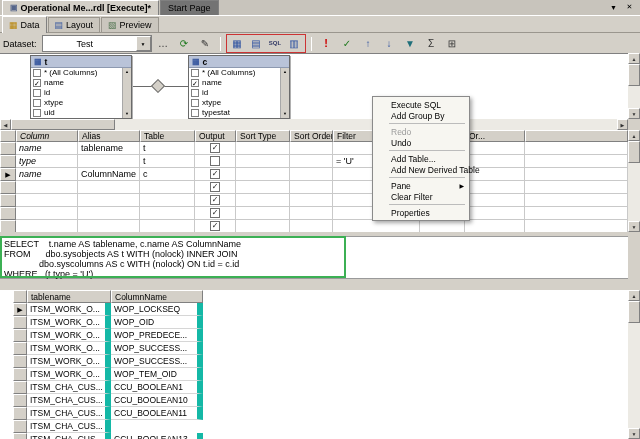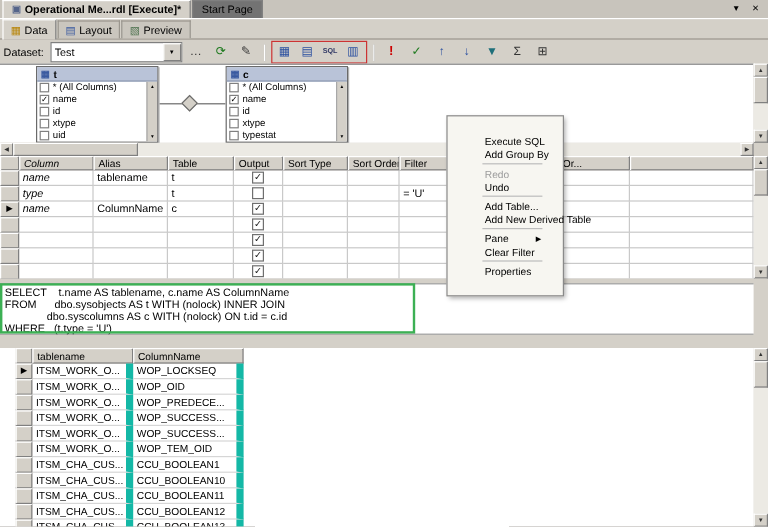--- a/index.html
+++ b/index.html
@@ -28,21 +28,21 @@
     border:1px solid #9a968e; border-bottom:none; background:#cac6be; white-space:nowrap; }
   .view-tab.active { background:#d4d0c8; height:17px; margin-bottom:-1px;
     border-color:#fff #808080 #d4d0c8 #fff; }
   .vt-icon { font-size:9px; line-height:10px; }
   .vt-data { color:#b8860b; } .vt-layout { color:#3a5aa0; } .vt-preview { color:#557755; }
   
   .toolbar { position:absolute; top:34px; left:0; right:0; height:19px;
     display:flex; align-items:center; gap:2px; padding-left:3px; }
   .tb-label { padding-right:3px; }
   .combo { width:110px; height:17px; background:#fff; border:1px solid #7f7f7f;
-    display:flex; align-items:center; }
+    display:flex; align-items:center;padding-left:31px; }
   .combo-text { flex:1; padding-left:3px; }
   .combo-btn { width:15px; height:15px; background:#d4d0c8;
     border:1px solid; border-color:#fff #808080 #808080 #fff;
     font-size:5px; display:flex; align-items:center; justify-content:center; }
   .tb-btn { width:19px; height:17px; display:flex; align-items:center; justify-content:center;
     font-size:10px; line-height:17px; color:#222; }
   .tb-sql { font-size:6px; font-weight:bold; color:#333a66; }
   .g-green { color:#1f7a1f; } .g-red { color:#cc0000; font-weight:bold; font-size:11px; }
   .g-blue { color:#2a4fa0; } .g-teal { color:#1f6f7a; } .g-dark { color:#333; }
   .red-box { display:flex; align-items:center; border:1px solid #cc3333; padding:0 1px; height:19px; }
@@ -112,21 +112,21 @@
   .rs-inner { margin-left:13px; }
   .rs-head { display:flex; height:13px; }
   .rs-row { display:flex; height:13px; }
   .rc { border-right:6px solid #14b8a6; border-bottom:1px solid #d6d6d6;
     padding:1px 0 0 3px; overflow:hidden; white-space:nowrap; font-size:8.5px; }
   .rc-sel { background:#d4d0c8; border:1px solid; border-color:#fff #808080 #808080 #fff;
     padding:0; text-align:center; font-size:7px; line-height:12px; }
   .rw-sel{width:14px;min-width:14px;} .rw-t{width:84px;} .rw-c{width:92px;}
   
   .menu { position:absolute; left:372px; top:96px; width:98px; background:#f7f6f1;
-    border:1px solid #8a8a8a; box-shadow:2px 2px 4px rgba(0,0,0,0.35); padding:15px; z-index:10; }
+    border:1px solid #8a8a8a; box-shadow:2px 2px 4px rgba(0,0,0,0.35); padding:2px; z-index:10; }
   .mi { height:11px; display:flex; align-items:center; padding-left:16px; white-space:nowrap;
     font-size:8.5px; }
   .mi .lbl { flex:1; }
   .mi .arrow { font-size:6px; padding-right:3px; }
   .mi.disabled { color:#9c9c9c; }
   .msep { height:1px; background:#bcbcbc; margin:2px 2px 2px 14px; }
 </style>
 </head>
 <body>
 
@@ -465,21 +465,20 @@
         <div class="rc rw-c">CCU_BOOLEAN10</div>
       </div>
       <div class="rs-row">
         <div class="rc rc-sel rw-sel"><span></span></div>
         <div class="rc rw-t">ITSM_CHA_CUS...</div>
         <div class="rc rw-c">CCU_BOOLEAN11</div>
       </div>
       <div class="rs-row">
         <div class="rc rc-sel rw-sel"><span></span></div>
         <div class="rc rw-t">ITSM_CHA_CUS...</div>
-        <div class="rc rw-c">CCU_BOOLEAN12</div>
       </div>
       <div class="rs-row">
         <div class="rc rc-sel rw-sel"><span></span></div>
         <div class="rc rw-t">ITSM_CHA_CUS...</div>
         <div class="rc rw-c">CCU_BOOLEAN13</div>
       </div>
     </div>
   </div>
 
   <div class="menu">

